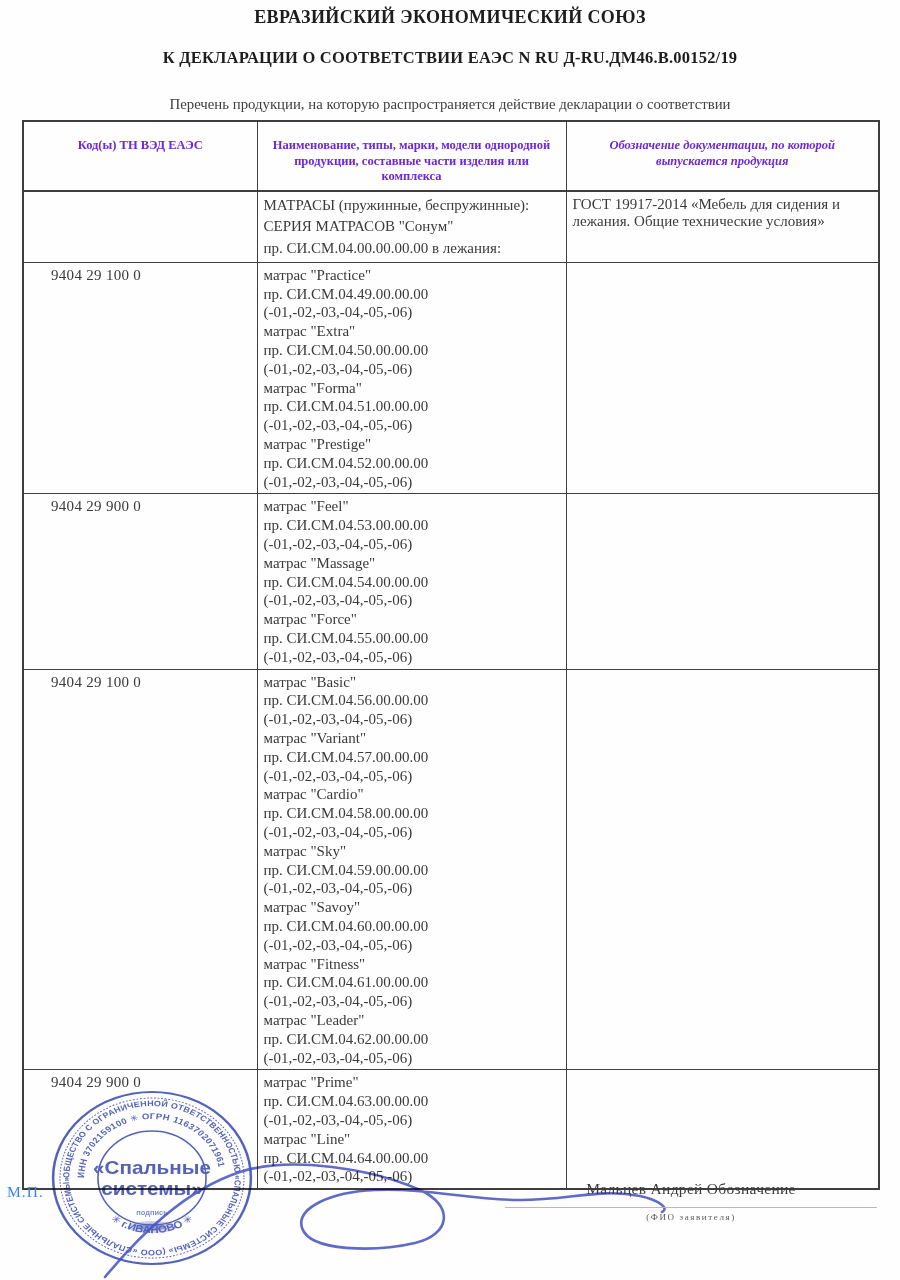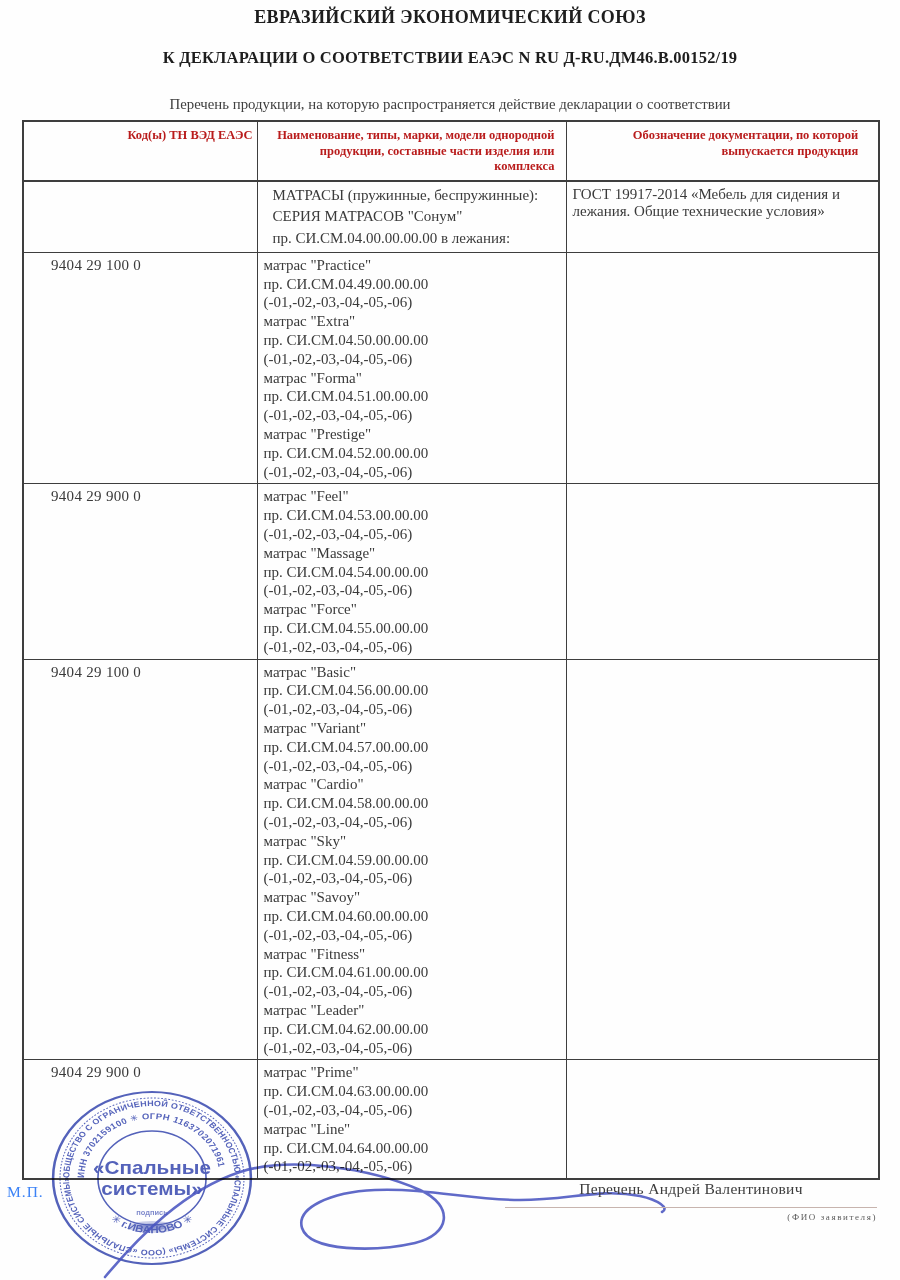--- a/index.html
+++ b/index.html
@@ -16,36 +16,36 @@
   .caption{position:absolute;top:96px;left:0;width:100%;text-align:center;
     font-size:14.8px;font-weight:normal;color:#404040;}
   
   table.doc-table{
     position:absolute;left:22px;top:120px;width:856px;
     border-collapse:collapse;table-layout:fixed;
     border:2px solid #3e3e3e;
   }
   .doc-table th,.doc-table td{border:1.6px solid #3e3e3e;vertical-align:top;}
   .doc-table thead th{
-    font-weight:bold;font-size:12.5px;line-height:15.5px;color:#b91c1c;
-    text-align:right;padding:6px 4px 5px 4px;border-bottom-width:2.2px;
+    font-weight:bold;font-size:12.5px;line-height:15.5px;color:#6d28d9;
+    text-align:center;padding:16px 4px 5px 4px;border-bottom-width:2.2px;
   }
   .doc-table thead th .hwrap{margin:0 auto;}
-  .hwrap.w2{max-width:286px;} .hwrap.w3{max-width:272px;}
+  .hwrap.w2{max-width:286px;} .hwrap.w3{max-width:272px;font-style:italic;}
   .doc-table td{font-size:15px;color:#3a3a3a;padding:3px 6px 2px 6px;}
   td.code-cell{line-height:19px;letter-spacing:.3px;padding-left:27px;}
   td.products-cell .pline{line-height:18.8px;white-space:nowrap;overflow:visible;}
-  tr.series-row td.products-cell .pline{line-height:21.8px;margin-left:9px;}
+  tr.series-row td.products-cell .pline{line-height:21.8px;}
   td.doc-cell{line-height:17px;padding-top:4px;}
   
   .mp-label{position:absolute;left:7px;top:1183px;font-size:15.5px;color:#3b82f6;letter-spacing:1px;}
   .fio-block{position:absolute;left:505px;top:1180px;width:372px;text-align:center;}
   .fio-name{font-size:15.5px;color:#3c3c3c;letter-spacing:.3px;}
   .fio-line{margin-top:9px;border-top:1.3px solid #c7b4ae;height:0;}
-  .fio-caption{margin-top:4px;font-size:9px;letter-spacing:1.6px;color:#5c5c5c;text-align:right;}
+  .fio-caption{margin-top:4px;font-size:9px;letter-spacing:1.6px;color:#5c5c5c;}
   
   .ink-layer{position:absolute;left:0;top:1070px;pointer-events:none;mix-blend-mode:multiply;}
   .stamp-stroke{fill:none;stroke:var(--ink,#4252b4);}
   .stamp-text{fill:var(--ink,#4252b4);font-family:"Liberation Sans","DejaVu Sans",sans-serif;font-weight:bold;}
   .sig-path{fill:none;stroke:var(--sig,#4a55c2);stroke-width:2.6;stroke-linecap:round;stroke-linejoin:round;opacity:.88;}
 </style>
 </head>
 <body>
 
 <div class="page">
@@ -190,18 +190,18 @@
              C 290 86, 370 98, 420 120
              C 455 136, 450 165, 415 173
              C 375 182, 310 182, 302 158
              C 296 138, 330 122, 375 120
              C 430 118, 470 130, 520 130
              C 570 130, 600 118, 640 126
              C 658 130, 670 138, 662 142"></path>
   </svg>
 
   <div class="fio-block">
-    <div class="fio-name">Перечень Андрей Валентинович</div>
+    <div class="fio-name">Мальцев Андрей Обозначение</div>
     <div class="fio-line"></div>
     <div class="fio-caption">(ФИО заявителя)</div>
   </div>
 
 </div>
 
 </body></html>

